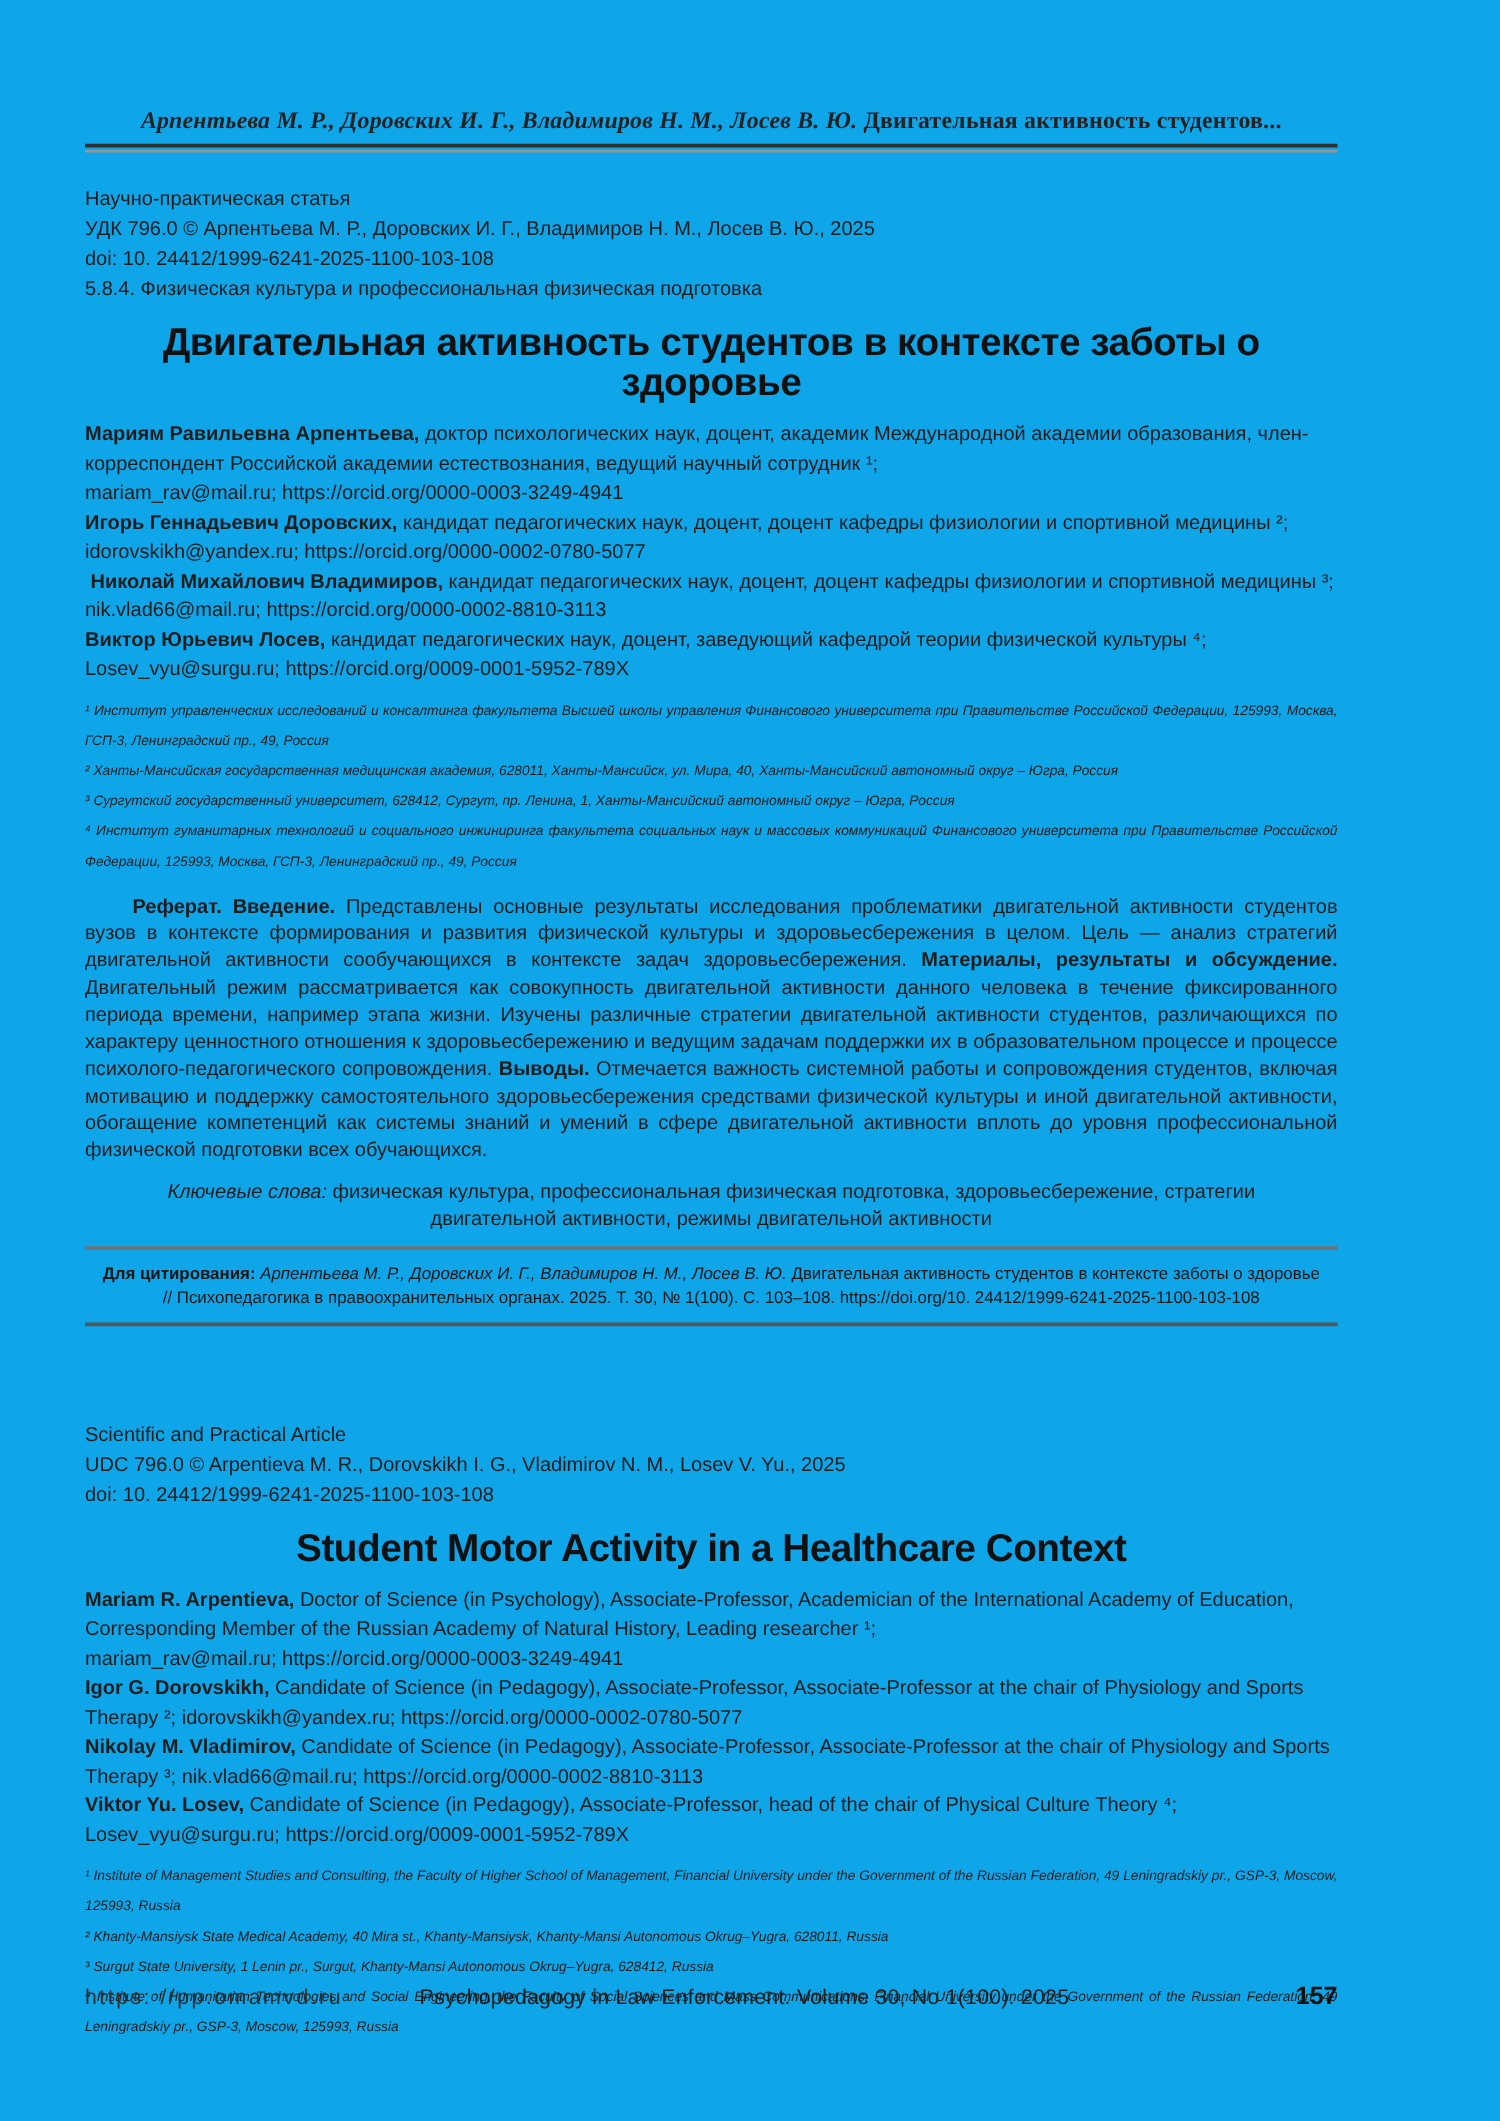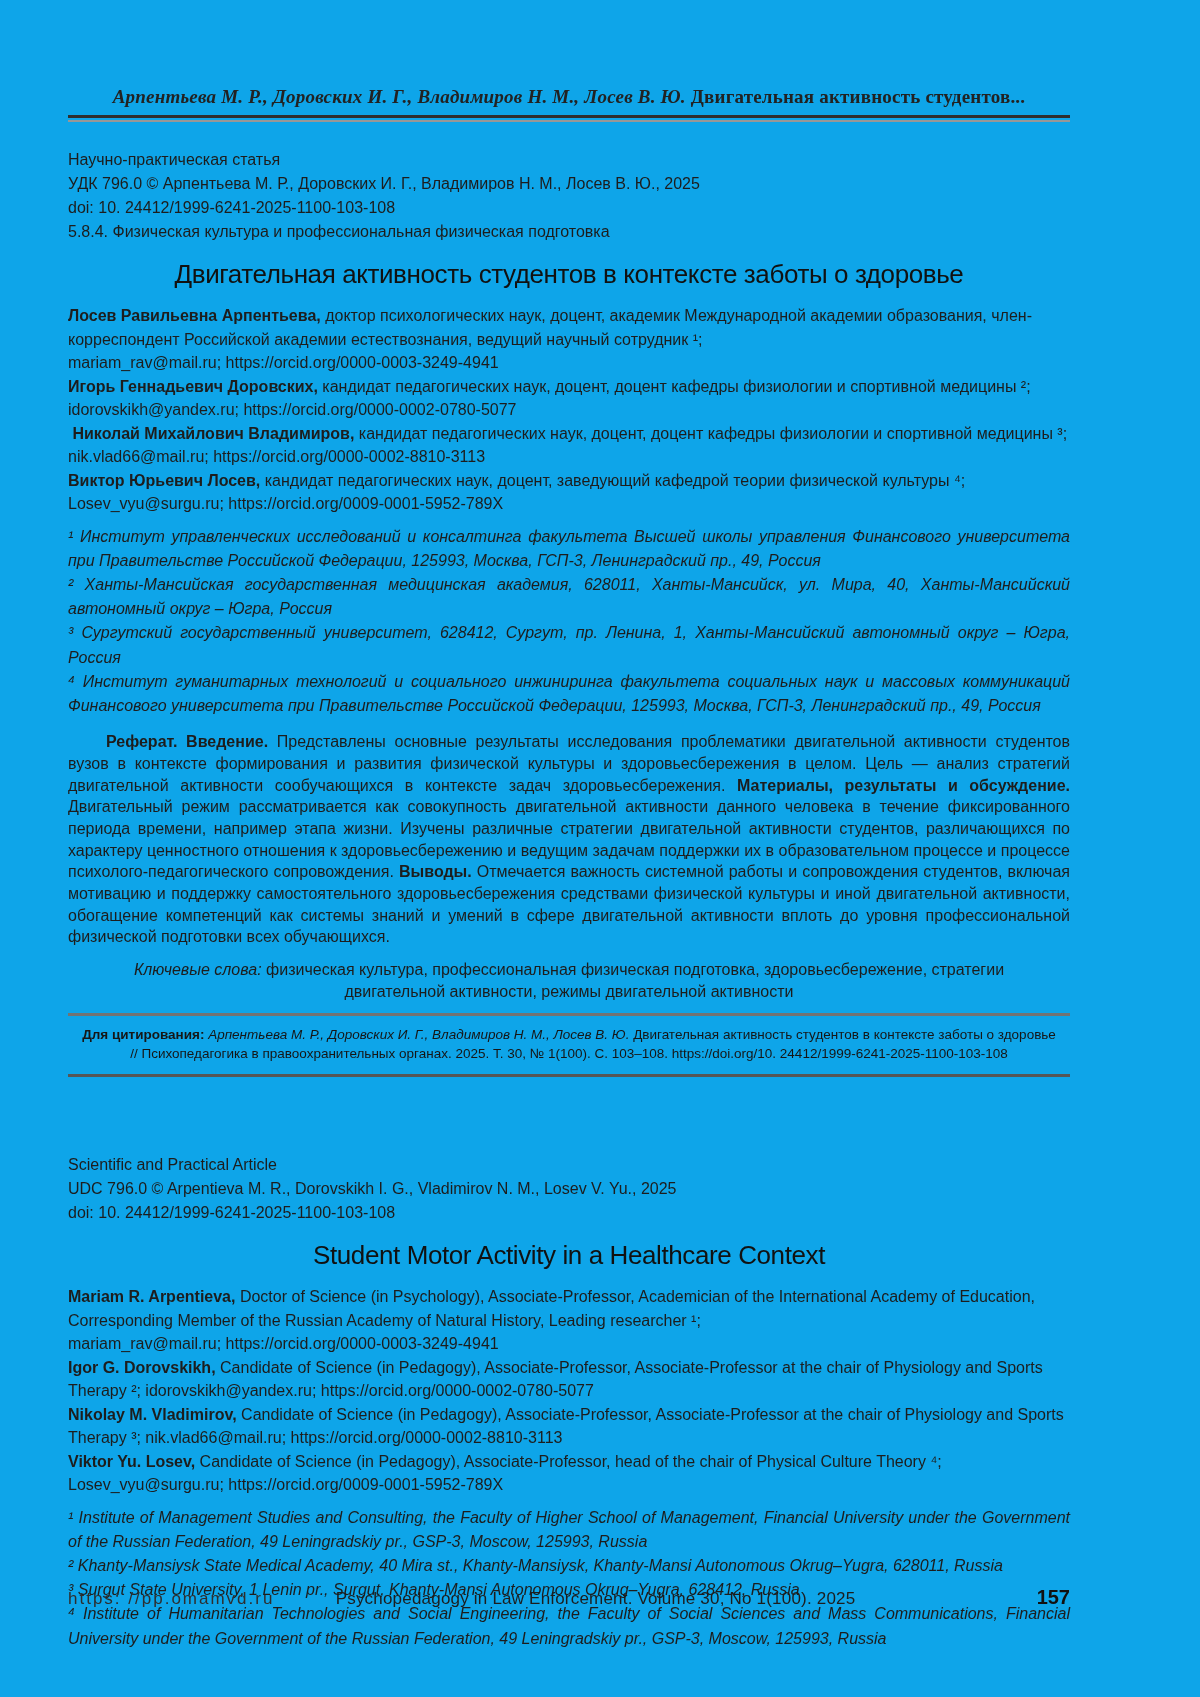--- a/index.html
+++ b/index.html
@@ -22,29 +22,29 @@
   }
   .rh-rule-dark{height:3px;background:#2f2f2f;margin-top:7px;}
   .rh-rule-light{height:2px;background:#979797;margin-top:2px;}
   
   .meta{margin-top:26px;}
   .meta p{margin:0;font-size:16px;line-height:24px;}
   .meta-en{margin-top:76px;}
   
   h1{
     margin:14px 0 14px 0;
-    font-size:26px;line-height:32px;font-weight:400;
+    font-size:31px;line-height:32px;font-weight:700;
     letter-spacing:-0.4px;text-align:center;color:#111;
   }
   
   .authors{margin-top:8px;}
   .authors p{margin:0;font-size:16px;line-height:23.5px;white-space:pre-wrap;}
   
   .affils{margin-top:9px;}
-  .affils p{margin:0;font-size:16px;line-height:24.2px;font-style:italic;text-align:justify;}
+  .affils p{margin:0;font-size:11px;line-height:24.2px;font-style:italic;text-align:justify;}
   
   .abstract{
     margin:13px 0 0 0;font-size:16px;line-height:21.7px;
     text-align:justify;text-indent:38px;
   }
   
   .keywords{margin:11px auto 0 auto;width:90%;font-size:16px;line-height:22px;text-align:center;}
   
   .citation-block{
     margin-top:10px;
@@ -78,21 +78,21 @@
     <section class="meta">
       <p>Научно-практическая статья</p>
       <p>УДК 796.0 © Арпентьева М. Р., Доровских И. Г., Владимиров Н. М., Лосев В. Ю., 2025</p>
       <p>doi: 10. 24412/1999-6241-2025-1100-103-108</p>
       <p>5.8.4. Физическая культура и профессиональная физическая подготовка</p>
     </section>
 
     <h1>Двигательная активность студентов в контексте заботы о здоровье</h1>
 
     <section class="authors">
-      <p><span class="b">Лосев Равильевна Арпентьева,</span><span> доктор психологических наук, доцент, академик Международной академии образования, член-корреспондент Российской академии естествознания, ведущий научный сотрудник ¹;</span><span>
+      <p><span class="b">Мариям Равильевна Арпентьева,</span><span> доктор психологических наук, доцент, академик Международной академии образования, член-корреспондент Российской академии естествознания, ведущий научный сотрудник ¹;</span><span>
 mariam_rav@mail.ru; https://orcid.org/0000-0003-3249-4941</span></p>
       <p><span class="b">Игорь Геннадьевич Доровских,</span><span> кандидат педагогических наук, доцент, доцент кафедры физиологии и спортивной медицины ²; idorovskikh@yandex.ru; https://orcid.org/0000-0002-0780-5077</span></p>
       <p><span class="b"> Николай Михайлович Владимиров,</span><span> кандидат педагогических наук, доцент, доцент кафедры физиологии и спортивной медицины ³; nik.vlad66@mail.ru; https://orcid.org/0000-0002-8810-3113</span></p>
       <p><span class="b">Виктор Юрьевич Лосев,</span><span> кандидат педагогических наук, доцент, заведующий кафедрой теории физической культуры ⁴;</span><span>
 Losev_vyu@surgu.ru; https://orcid.org/0009-0001-5952-789X</span></p>
     </section>
 
     <section class="affils">
       <p>¹ Институт управленческих исследований и консалтинга факультета Высшей школы управления Финансового университета при Правительстве Российской Федерации, 125993, Москва, ГСП-3, Ленинградский пр., 49, Россия</p>
       <p>² Ханты-Мансийская государственная медицинская академия, 628011, Ханты-Мансийск, ул. Мира, 40, Ханты-Мансийский автономный округ – Югра, Россия</p>

